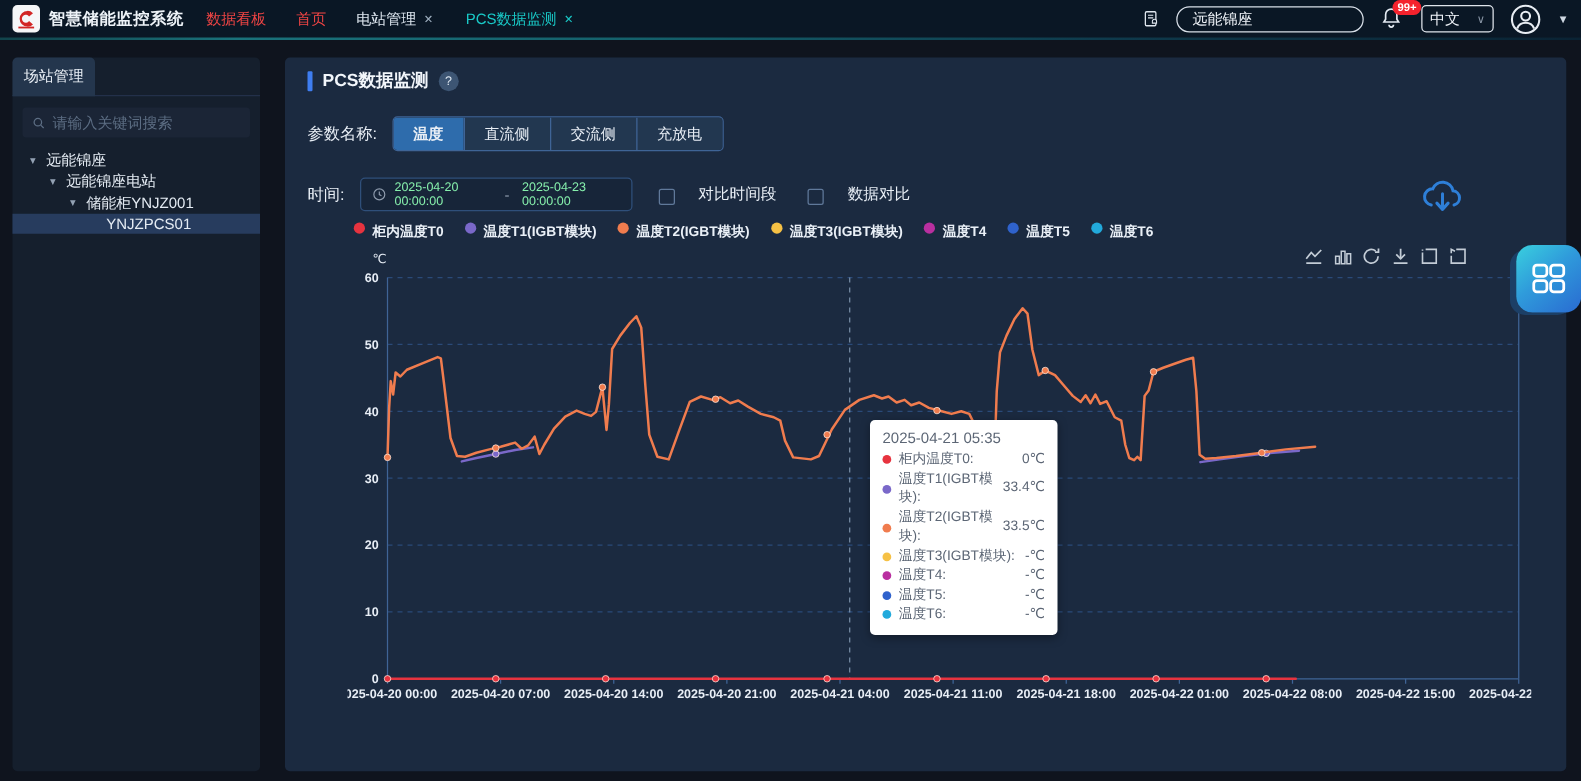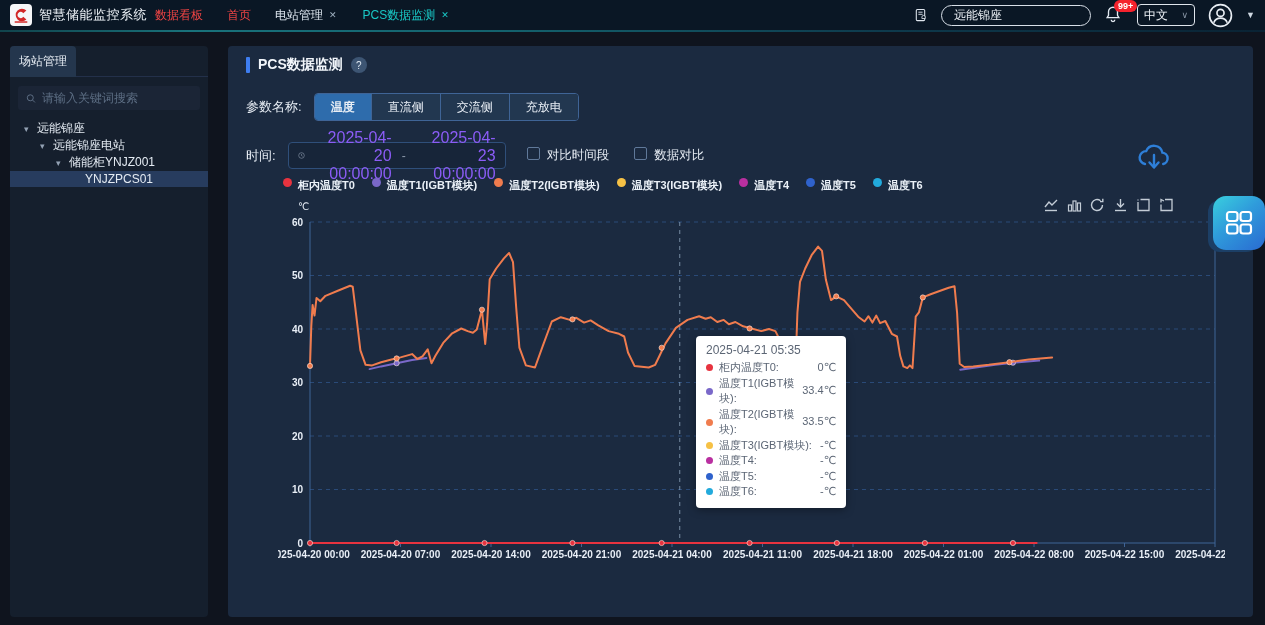--- a/index.html
+++ b/index.html
@@ -7,21 +7,21 @@
     font-family:"Liberation Sans","DejaVu Sans",sans-serif; }
   .page { position:relative; width:1265px; height:625px; background:#0f141e; }
 
   
   .navbar { position:absolute; left:0; top:0; width:1265px; height:30px;
     background:#0a1725; display:flex; align-items:center; padding:0 10px; z-index:30; }
   .nav-border { position:absolute; left:0; top:30px; width:1265px; height:2px; z-index:31;
     background:linear-gradient(90deg,#11444c,#19727b 15%,#14616c 40%,#0e3a4c 70%,#0a2334); }
   .logo-box { width:22px; height:22px; background:#f5f6f8; border-radius:4px; margin-right:7px;
     display:flex; align-items:center; justify-content:center; flex-direction:column; }
-  .app-title { color:#eef3f8; font-size:13px; font-weight:normal; letter-spacing:.5px; margin-right:8px; }
+  .app-title { color:#eef3f8; font-size:13px; font-weight:bold; letter-spacing:.5px; margin-right:18px; }
   .nav-item { color:#ef4444; font-size:12px; margin-right:24px; cursor:pointer; }
   .nav-tab { display:flex; align-items:center; gap:6px; font-size:12px; margin-right:26px; cursor:pointer; color:#dde6ef; }
   .nav-tab .x { font-size:9px; color:#9fb0c0; }
   .nav-tab.active { color:#19c8c6; }
   .nav-tab.active .x { color:#19c8c6; }
   .nav-right { margin-left:auto; display:flex; align-items:center; gap:13px; }
   .station-pill { width:150px; height:21px; border:1px solid #d8dfe8; border-radius:11px;
     color:#f0f4f9; font-size:12px; display:flex; align-items:center; padding:0 12px; background:transparent; }
   .bell-wrap { position:relative; width:20px; height:20px; }
   .badge { position:absolute; left:10px; top:-5px; background:#f5222d; color:#fff; font-size:9px;
@@ -60,23 +60,23 @@
   .row-label { color:#e8eef5; font-size:13px; }
   .btn-group { display:flex; border:1px solid #3f6496; border-radius:4px; overflow:hidden; }
   .pbtn { min-width:52px; height:26px; padding:0 16px; background:#223750; color:#e8eef5; font-size:12px;
     display:flex; align-items:center; justify-content:center; border:none; border-left:1px solid #3f6496; cursor:pointer; }
   .pbtn:first-child { border-left:none; }
   .pbtn.active { background:#2e6cac; font-weight:bold; }
 
   .time-row { position:absolute; left:246px; top:142px; display:flex; align-items:center; z-index:6; }
   .time-input { width:218px; height:27px; border:1px solid #2f4f7a; border-radius:4px; background:#172539;
     display:flex; align-items:center; padding:0 9px; gap:7px; margin-left:12px; }
-  .time-text { color:#8b5cf6; font-size:16px;text-align:right; }
+  .time-text { color:#86efac; font-size:10px; }
   .time-sep { color:#8d9aac; font-size:12px; padding:0 3px; }
-  .cb-wrap { display:flex; align-items:flex-start; gap:7px; cursor:pointer; }
+  .cb-wrap { display:flex; align-items:flex-end; gap:19px; cursor:pointer; }
   .cb-box { width:13px; height:13px; border:1px solid #60799a; border-radius:2px; background:transparent; }
   .cb-label { color:#e8eef5; font-size:12.5px; }
   .cb-gap1 { margin-left:21px; } .cb-gap2 { margin-left:25px; }
   .cloud-btn { position:absolute; left:1135px; top:140px; width:38px; height:36px; cursor:pointer; z-index:6; }
 
   .legend-row { position:absolute; left:283px; top:178px; display:flex; align-items:center; gap:17px; z-index:6; }
   .legend-item { display:flex; gap:6px; cursor:pointer; }
   .legend-dot { width:9px; height:9px; border-radius:50%; }
   .legend-label { color:#eaf0f7; font-size:11px; font-weight:bold; }
 

